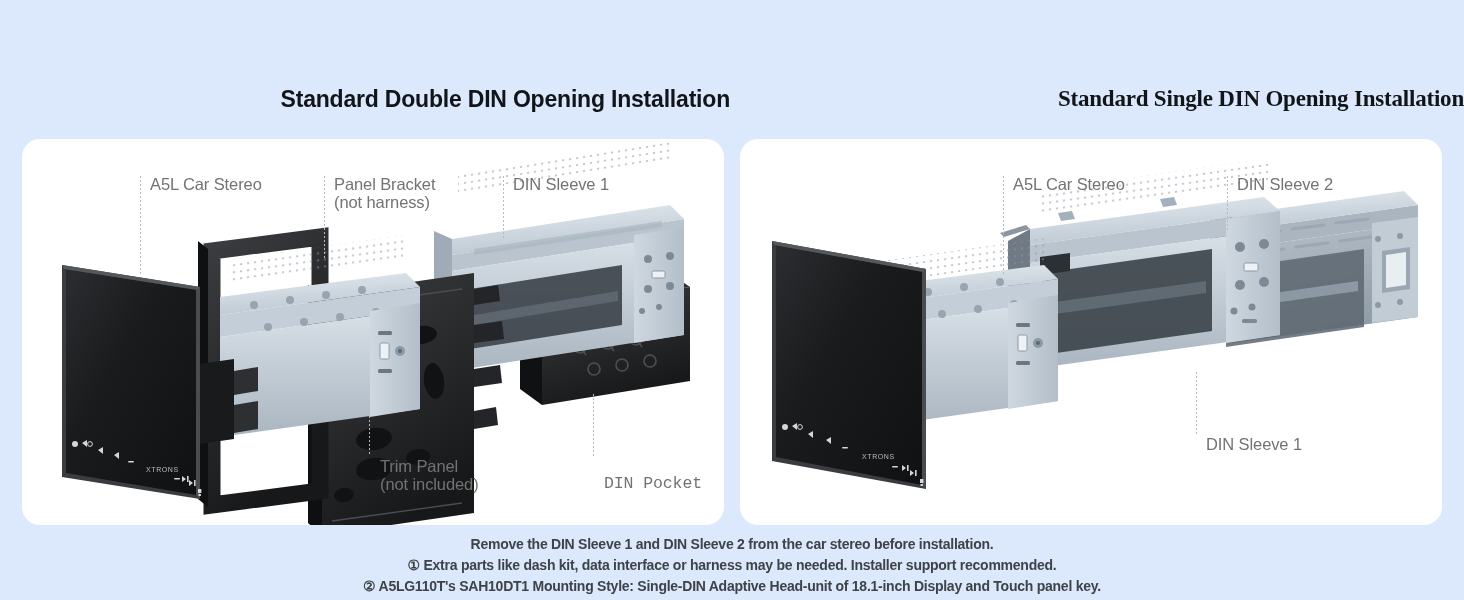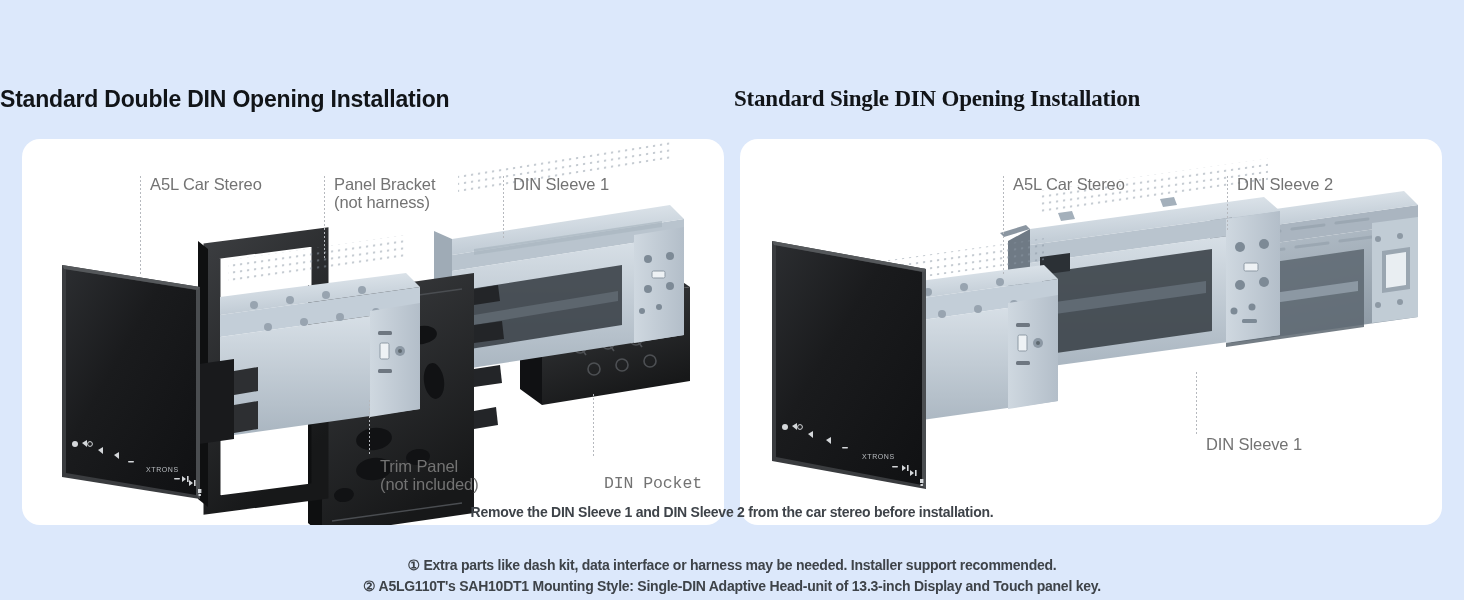--- a/index.html
+++ b/index.html
@@ -7,21 +7,21 @@
     width: 1464px; height: 600px;
     background: #dce8fb;
     font-family: "Liberation Sans", sans-serif;
     overflow: hidden;
   }
   #stage { position: relative; width: 1464px; height: 600px; }
 
   .panel-title {
     position: absolute; top: 86px;
     font-size: 23px; font-weight: bold; letter-spacing: -0.2px;
-    color: #111418; text-align: left; white-space: nowrap;
+    color: #111418; text-align: right; white-space: nowrap;
   }
   #title-left  { left: 0;   width: 730px; }
   #title-right { left: 734px; width: 730px; font-family: Liberation Serif, serif; }
 
   .card {
     position: absolute; top: 139px; height: 386px;
     background: #ffffff; border-radius: 18px;
     overflow: hidden;
   }
   #card-left  { left: 22px;  width: 702px; }
@@ -36,21 +36,21 @@
     position: absolute; width: 1px;
     background-image: linear-gradient(to bottom, #b6b9be 0 2px, rgba(0,0,0,0) 2px 4px);
     background-size: 1px 4px; background-repeat: repeat-y;
   }
 
   .footer { position: absolute; left: 0; width: 1464px; text-align: center; }
   .footer-line {
     font-size: 14px; font-weight: bold; color: #3e4349;
     letter-spacing: -0.25px; white-space: nowrap; line-height: 21px;
   }
-  #foot0 { top: 502px; }
+  #foot0 { top: 534px; }
   #foot1 { top: 555px; }
   #foot2 { top: 576px; }
 
   .art { position: absolute; left: 0; top: 0; }
 </style>
 </head>
 <body>
 
 <div id="stage">
 
@@ -385,16 +385,16 @@
     <div class="callout-text" style="left:1206px; top:436px;">DIN Sleeve 1</div>
   </div>
 
   <div class="footer" id="foot0">
     <span class="footer-line">Remove the DIN Sleeve 1 and DIN Sleeve 2 from the car stereo before installation.</span>
   </div>
   <div class="footer" id="foot1">
     <span class="footer-line">① Extra parts like dash kit, data interface or harness may be needed. Installer support recommended.</span>
   </div>
   <div class="footer" id="foot2">
-    <span class="footer-line">② A5LG110T's SAH10DT1 Mounting Style: Single-DIN Adaptive Head-unit of 13.3-inch Display and Touch panel key.</span>
+    <span class="footer-line">② A5LG110T's SAH10DT1 Mounting Style: Single-DIN Adaptive Head-unit of 18.1-inch Display and Touch panel key.</span>
   </div>
 
 </div>
 
 </body></html>

